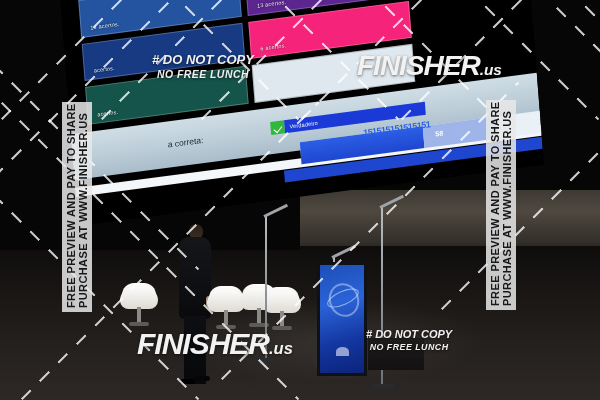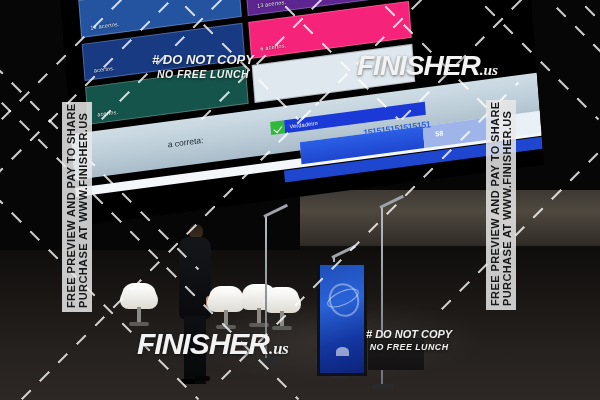--- a/index.html
+++ b/index.html
@@ -91,21 +91,21 @@
   .pod-mark{position:absolute;left:16px;top:82px;width:13px;height:9px;border-radius:50% 50% 0 0;
       background:rgba(255,255,255,.55);}
   .pod-glow{position:absolute;left:-12px;top:80px;width:78px;height:50px;
       background:radial-gradient(ellipse 40px 24px at 50% 40%, rgba(50,100,230,.45), rgba(0,0,0,0) 70%);}
   .riser{position:absolute;left:368px;top:338px;width:56px;height:32px;background:linear-gradient(180deg,#201e1d,#121010);}
   .dashmask{position:absolute;inset:0;pointer-events:none;}
   .dl{position:absolute;height:2px;background:repeating-linear-gradient(90deg,rgba(255,255,255,.8) 0 13px,rgba(255,255,255,0) 13px 26px);}
 
   .wm-center{position:absolute;color:#f2f2f2;font-weight:bold;font-style:italic;letter-spacing:-1px;
      text-shadow:0 1px 3px rgba(0,0,0,.55);white-space:nowrap;}
-  .wm-center .us{font-size:.55em;letter-spacing:0;font-family:Liberation Serif, serif;}
+  .wm-center .us{font-size:.55em;letter-spacing:0;}
   .wm-hash{position:absolute;text-align:center;color:#f0f0f0;font-weight:bold;font-style:italic;
      text-shadow:0 1px 3px rgba(0,0,0,.6);white-space:nowrap;line-height:1.25;}
   .wm-hash .l2{font-size:.8em;display:block;letter-spacing:.5px;}
 
   .wm-vert{position:absolute;width:210px;background:rgba(232,232,232,.86);color:#17181a;
      font-weight:bold;font-size:11px;line-height:12px;letter-spacing:.4px;padding:3px 4px;
      transform-origin:0 0;box-sizing:border-box;}
   .wm-vert div{white-space:nowrap;}
 </style>
 </head>

